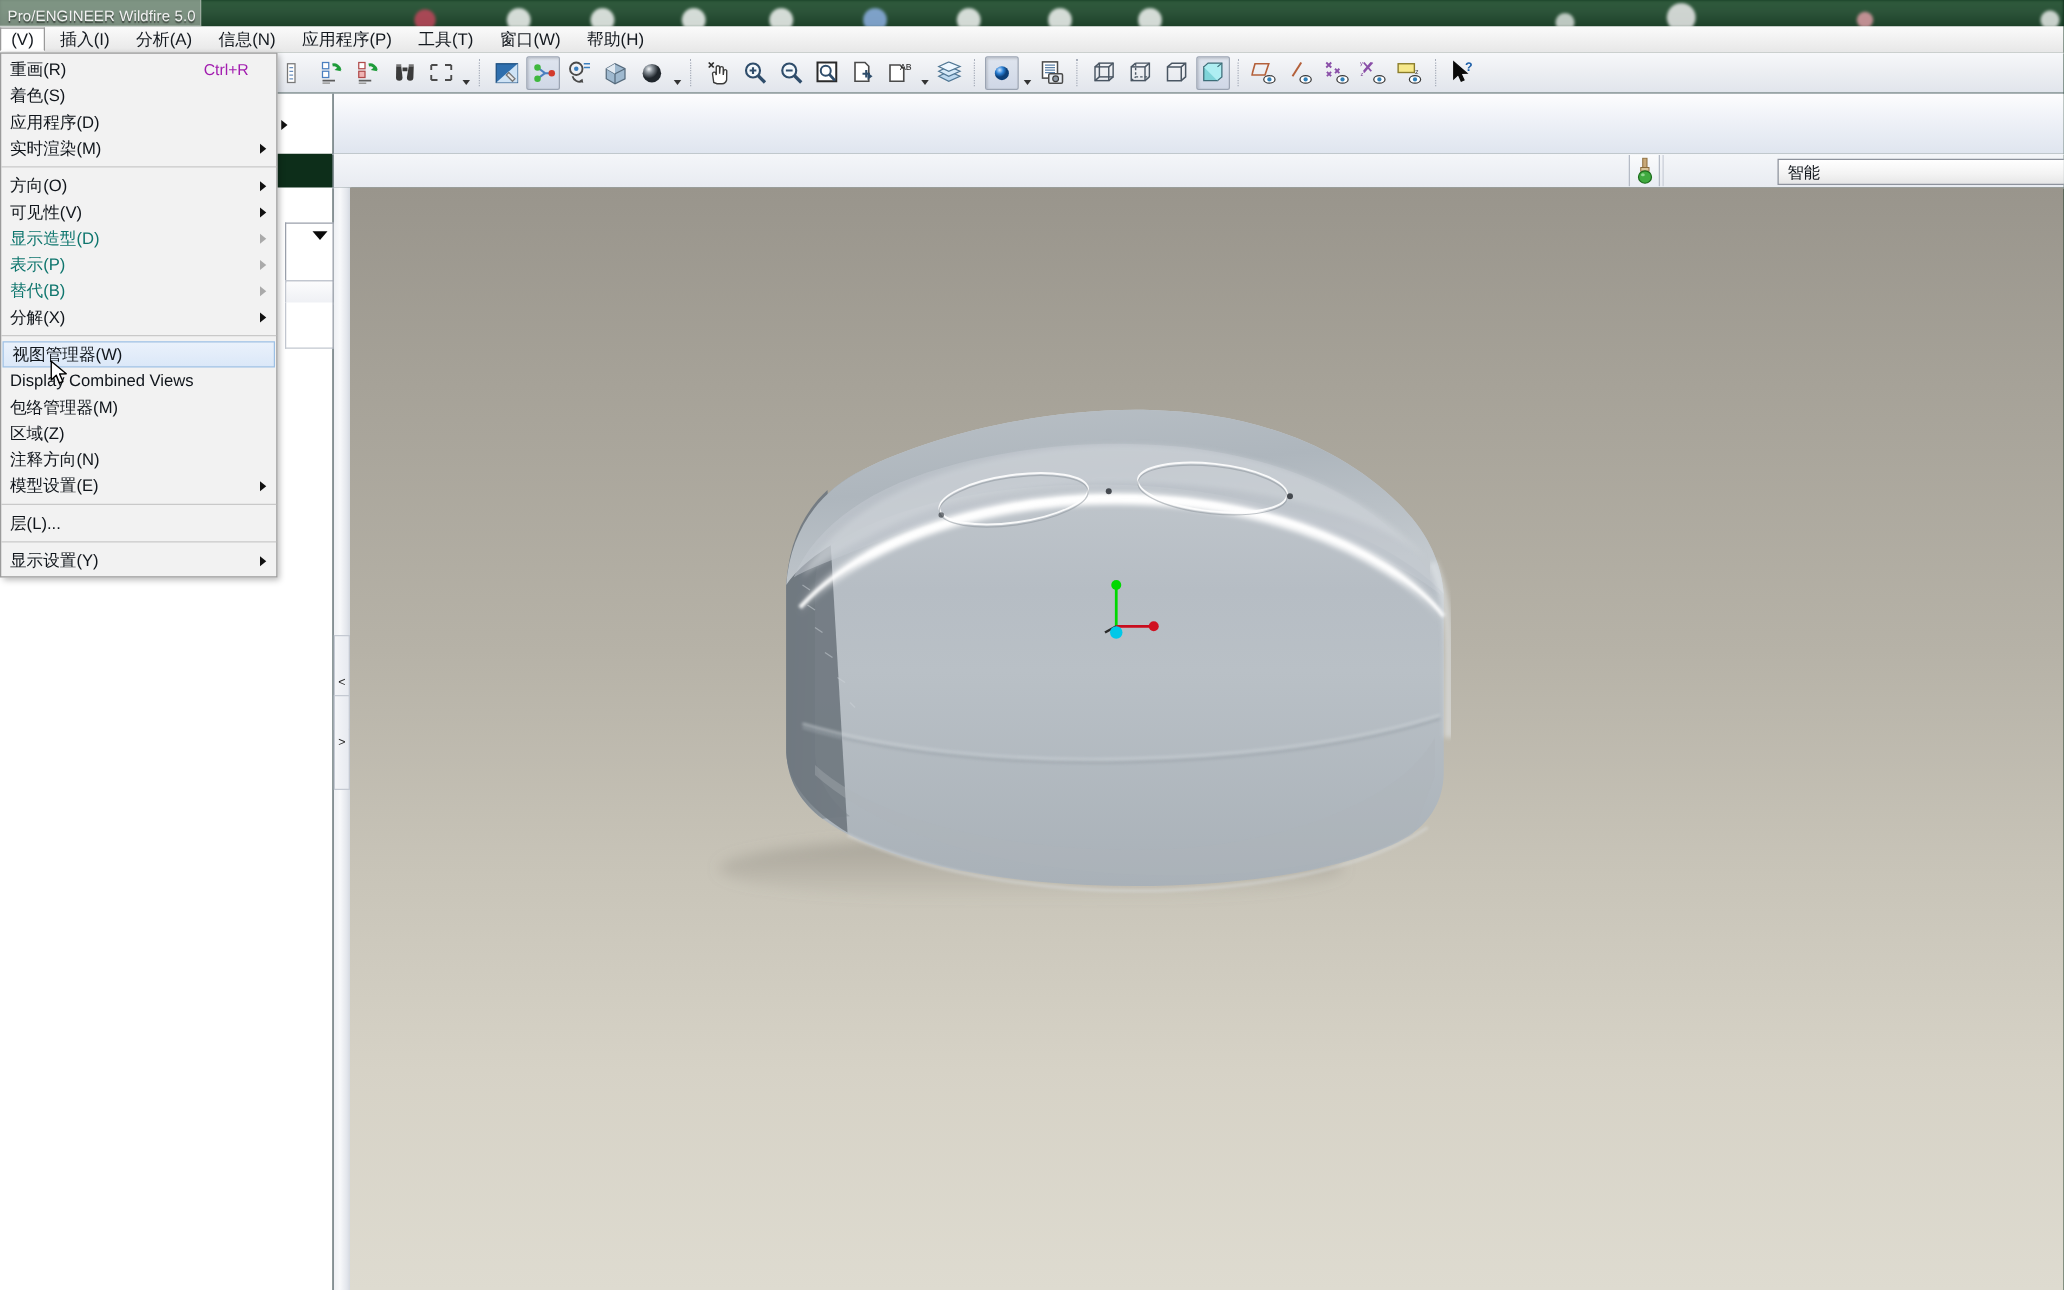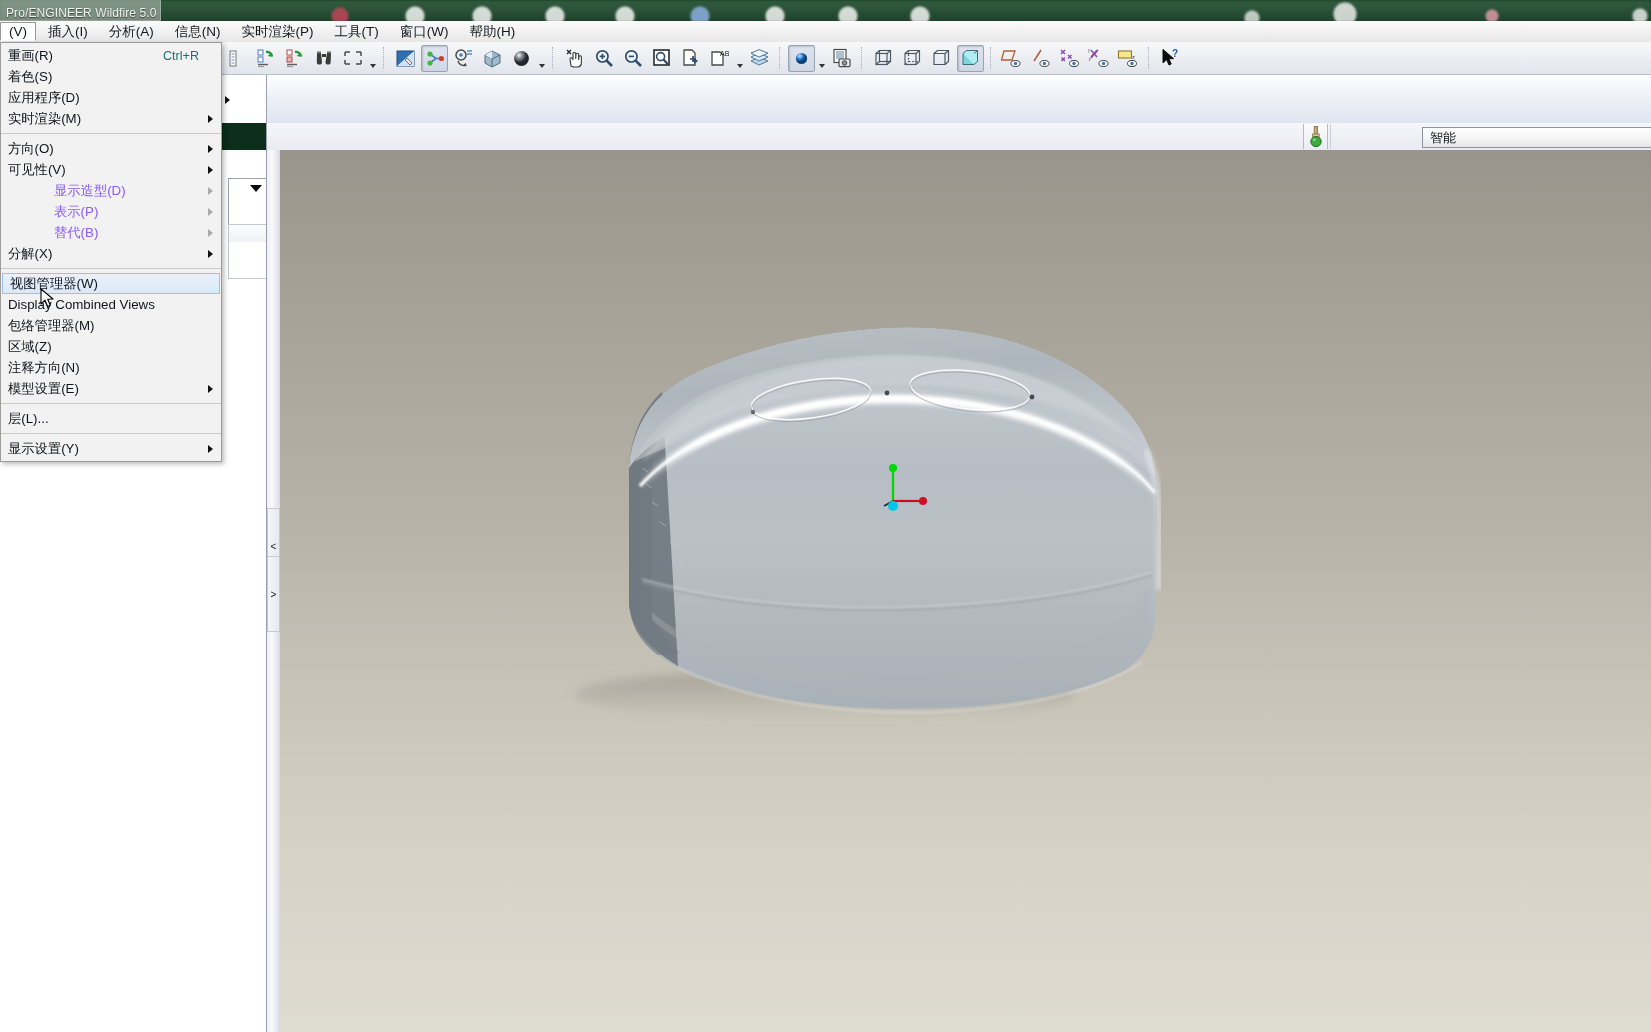--- a/index.html
+++ b/index.html
@@ -167,26 +167,26 @@
     position:absolute;left:0;top:42px;width:220px;
     background:#f2f2f2;border:1px solid #9b9b9b;
     box-shadow:2px 2px 5px rgba(0,0,0,.28);
     z-index:90;padding:2px 0;
   }
   .menu .row{
     position:relative;height:21px;display:flex;align-items:center;
     padding:0 8px 0 7px;font-size:13.3px;color:#10151b;cursor:default;
     white-space:nowrap;
   }
-  .menu .row.dis{color:#8b5cf6;margin-left:46px;}
+  .menu .row.dis{color:#0f766e;}
   .menu .row.hl{
     background:linear-gradient(180deg,#eaf1fb 0%,#dbe8f8 100%);
     border:1px solid #9cc0e6;height:19px;margin:0 1px;
   }
-  .menu .row .accel{margin-left:auto;padding-right:14px;font-size:12.6px;color:#0f766e;}
+  .menu .row .accel{margin-left:auto;padding-right:14px;font-size:12.6px;color:#a21caf;}
   .menu .row .sub{
     position:absolute;right:8px;top:50%;margin-top:-4px;
     width:0;height:0;border-top:4px solid transparent;border-bottom:4px solid transparent;
     border-left:5px solid #111;
   }
   .menu .row.dis .sub{border-left-color:#aaa;}
   .menu .hr{height:1px;background:#c9c9c9;margin:4px 0;}
   
   .cursor{position:absolute;left:40px;top:288px;z-index:120;pointer-events:none;}
 </style>
@@ -197,21 +197,21 @@
 
 <div class="titlebar">
   <span class="t">Pro/ENGINEER Wildfire 5.0</span>
 </div>
 
 <div class="menubar">
   <div class="mi open">(V)</div>
   <div class="mi">插入(I)</div>
   <div class="mi">分析(A)</div>
   <div class="mi">信息(N)</div>
-  <div class="mi">实时渲染(P)</div>
+  <div class="mi">应用程序(P)</div>
   <div class="mi">工具(T)</div>
   <div class="mi">窗口(W)</div>
   <div class="mi">帮助(H)</div>
 </div>
 
 <div class="toolbar">
   <div style="width:222px"></div>
 
   <div class="tbtn">
     <svg width="19" height="19" viewBox="0 0 19 19">

